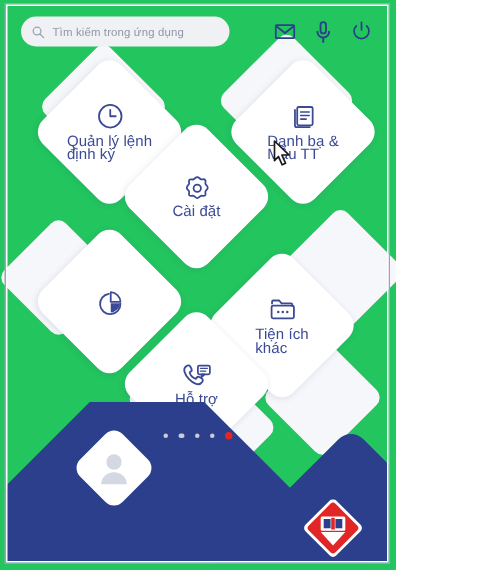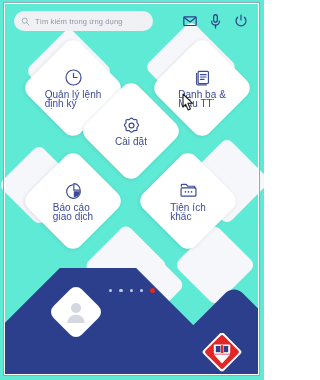--- a/index.html
+++ b/index.html
@@ -6,21 +6,21 @@
   body{
     width:264px;height:380px;
     background:#ffffff;
     font-family:"Liberation Sans", sans-serif;
     overflow:hidden;
   }
   #app{
     position:relative;
     width:264px;height:380px;
     box-sizing:border-box;
-    background:#5eead4;
+    background:#22c55e;
     overflow:hidden;
   }
   
   .frame{
     position:absolute;left:3px;top:2px;
     width:257px;height:374px;
     box-sizing:border-box;
     border:1px solid #9aa4b8;
     pointer-events:none;
     z-index:60;
@@ -259,42 +259,55 @@
   <div class="tile" style="left:36px;top:164px;">
     <div class="dia"></div>
     <div class="content">
       <span class="ic">
         <svg width="19" height="19" viewBox="0 0 24 24">
           <path d="M12.4 11.6V3.4a8.6 8.6 0 0 1 8.2 8.2z" fill="none" stroke="#3b4a96" stroke-width="1.5" stroke-linejoin="round"></path>
           <path d="M20.6 13.2A8.6 8.6 0 1 1 10.8 4.9" fill="none" stroke="#3b4a96" stroke-width="1.5" stroke-linecap="round"></path>
           <path d="M12.4 12.8h7.9a8.4 8.4 0 0 1-7.9 7.8z" fill="#3b4a96"></path>
         </svg>
       </span>
-      <span class="lbl">Báo cáo
-giao dịch</span>
-    </div>
-  </div>
-
-  <div class="tile" style="left:151px;top:164px;">
+    </div>
+  </div>
+
+  <div class="tile" style="left:151px;top:180px;">
     <div class="dia"></div>
     <div class="content">
       <span class="ic">
         <svg width="19" height="19" viewBox="0 0 24 24">
           <path d="M3 7.4V5.2a1 1 0 0 1 1-1h5l2 2.4h8a1 1 0 0 1 1 1v1.8" fill="none" stroke="#3b4a96" stroke-width="1.5" stroke-linejoin="round"></path>
           <rect x="2.6" y="8.6" width="18.8" height="10.6" rx="1.3" fill="none" stroke="#3b4a96" stroke-width="1.5"></rect>
           <circle cx="8.2" cy="13.8" r="1.05" fill="#3b4a96"></circle>
           <circle cx="12" cy="13.8" r="1.05" fill="#3b4a96"></circle>
           <circle cx="15.8" cy="13.8" r="1.05" fill="#3b4a96"></circle>
         </svg>
       </span>
       <span class="lbl">Tiện ích
 khác</span>
     </div>
   </div>
 
+  <div class="tile" style="left:94px;top:219px;">
+    <div class="dia"></div>
+    <div class="content">
+      <span class="ic">
+        <svg width="20" height="19" viewBox="0 0 26 24">
+          <path d="M4.4 3.6c1.6-1.2 2.6-.6 3.3.6l1 1.9c.5 1 .2 1.6-.6 2.2l-1 .8c.5 2.3 3 4.8 5.3 5.6l.8-1.1c.6-.8 1.3-1 2.2-.5l1.9 1.1c1.2.7 1.6 1.7.6 3.2-1.2 1.8-3.4 2.4-5.8 1.4C8.3 17.3 3.6 12.6 2.6 8.6c-.6-2.3.1-3.9 1.8-5z" fill="none" stroke="#3b4a96" stroke-width="1.6" stroke-linejoin="round"></path>
+          <rect x="14.2" y="3.2" width="10.4" height="7.6" rx="1.3" fill="none" stroke="#3b4a96" stroke-width="1.5"></rect>
+          <path d="M17.6 10.8l-.4 2.6 2.8-2.6z" fill="none" stroke="#3b4a96" stroke-width="1.5" stroke-linejoin="round"></path>
+          <line x1="16.4" y1="5.6" x2="22.4" y2="5.6" stroke="#3b4a96" stroke-width="1.2" stroke-linecap="round"></line>
+          <line x1="16.4" y1="8" x2="21" y2="8" stroke="#3b4a96" stroke-width="1.2" stroke-linecap="round"></line>
+        </svg>
+      </span>
+      <span class="lbl">Hỗ trợ</span>
+    </div>
+  </div>
 
   <div class="pager">
     <span class="dot"></span>
     <span class="dot"></span>
     <span class="dot"></span>
     <span class="dot"></span>
     <span class="dot active"></span>
   </div>
 
   <div class="footer">

